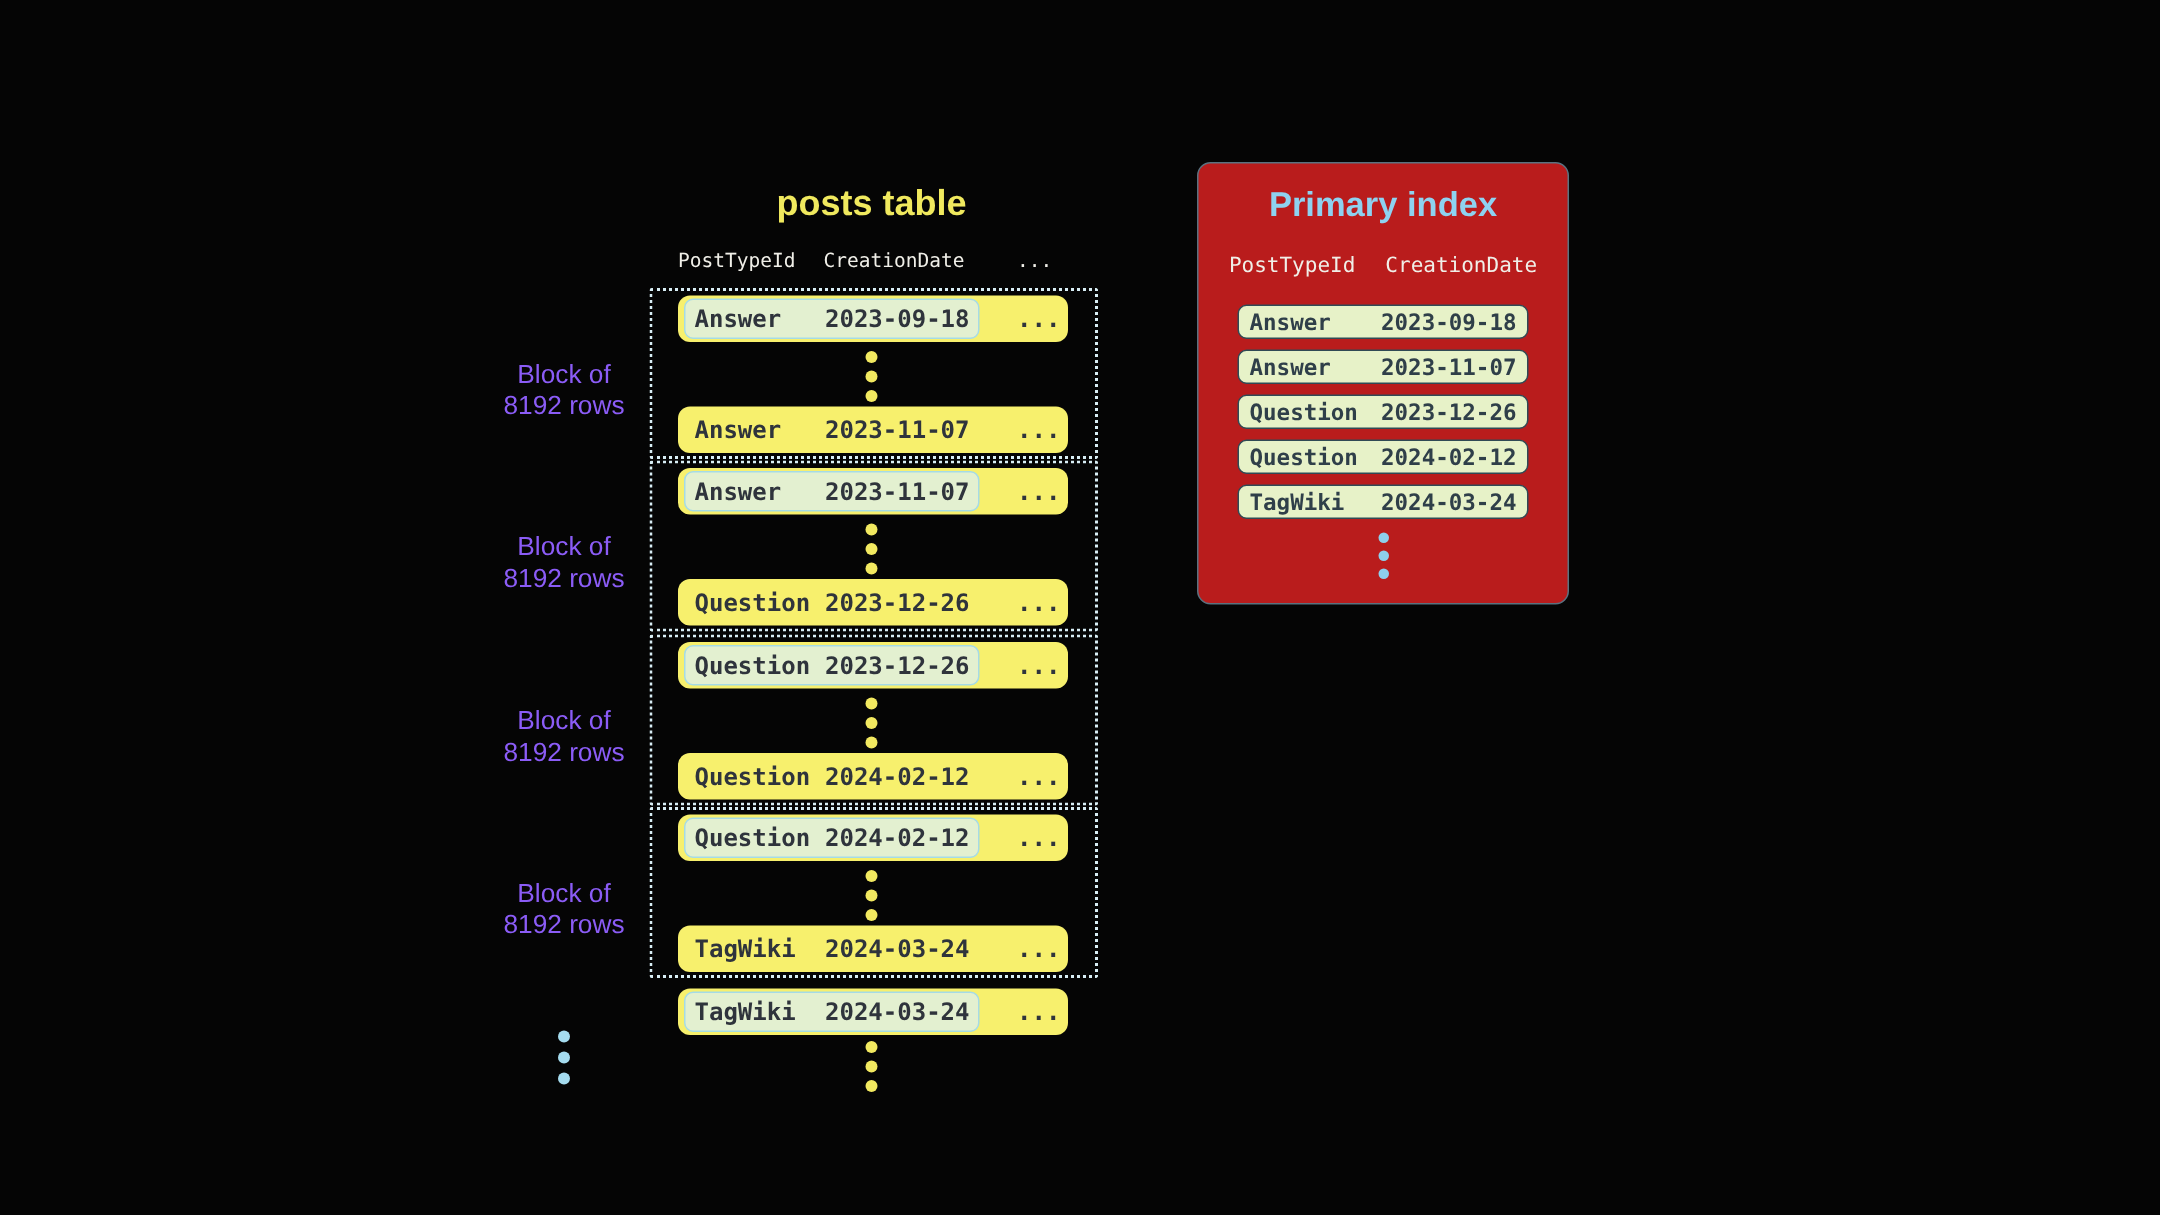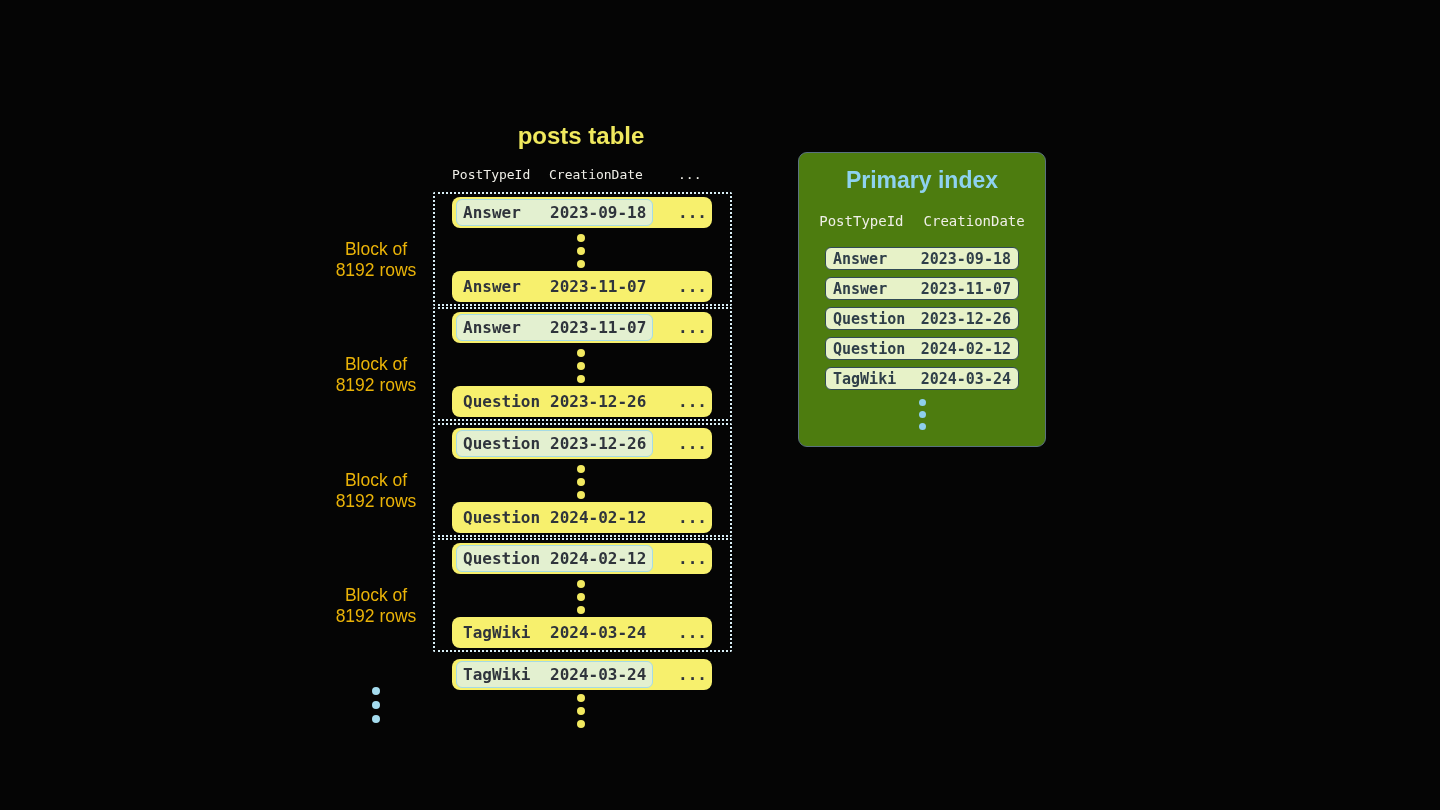--- a/index.html
+++ b/index.html
@@ -31,39 +31,39 @@
   .trow.tail{left:452px;top:659px;}
   .cell{font-weight:700;font-size:16px;color:#2f343c;white-space:pre;}
   .ctype{display:inline-block;width:87px;}
   .more{position:absolute;left:226px;font-weight:700;font-size:16px;color:#2f343c;}
   .pill{
     margin-left:4px;display:flex;align-items:center;height:25px;padding:0 6px;
     background:#e3f0d0;border:1.5px solid #a5dbe6;border-radius:6px;box-sizing:content-box;
   }
   .block-label{
     position:absolute;left:306px;width:140px;text-align:center;
-    font-family:"Liberation Sans",sans-serif;font-size:17.5px;line-height:21px;color:#eab308;
+    font-family:"Liberation Sans",sans-serif;font-size:17.5px;line-height:21px;color:#8b5cf6;
   }
   .l1{top:239px}.l2{top:354px}.l3{top:470px}.l4{top:585px}
 
   
   .vdots{position:absolute;display:flex;flex-direction:column;align-items:center;gap:5px;}
   .vdots i{width:8px;height:8px;border-radius:50%;display:block;}
   .ydots i{background:#f2e960;}
   .bdots i{background:#a5dcef;}
   .blockdots{left:142px;top:40px;}
   .taildots{left:577px;top:694px;}
   .leftdots{left:372px;top:687px;gap:6px;}
   .paneldots{left:calc(50% - 3.5px);top:246px;}
   .paneldots i{width:7px;height:7px;background:#8ecfec;}
 
   
   .panel{
     position:absolute;left:798px;top:108px;width:248px;height:295px;box-sizing:border-box;
-    background:#4d7c0f;border:1px solid #5a7280;border-radius:9px;margin-top:44px;
+    background:#b91c1c;border:1px solid #5a7280;border-radius:9px;
   }
   .panel-title{
     margin-top:14px;text-align:center;font-family:"Liberation Sans",sans-serif;
     font-size:23px;font-weight:700;color:#8ed2f0;
   }
   .panel-header{
     position:absolute;top:60px;left:0;width:100%;display:flex;justify-content:center;gap:20px;
     font-size:14px;color:#f0efe8;
   }
   .irow{

